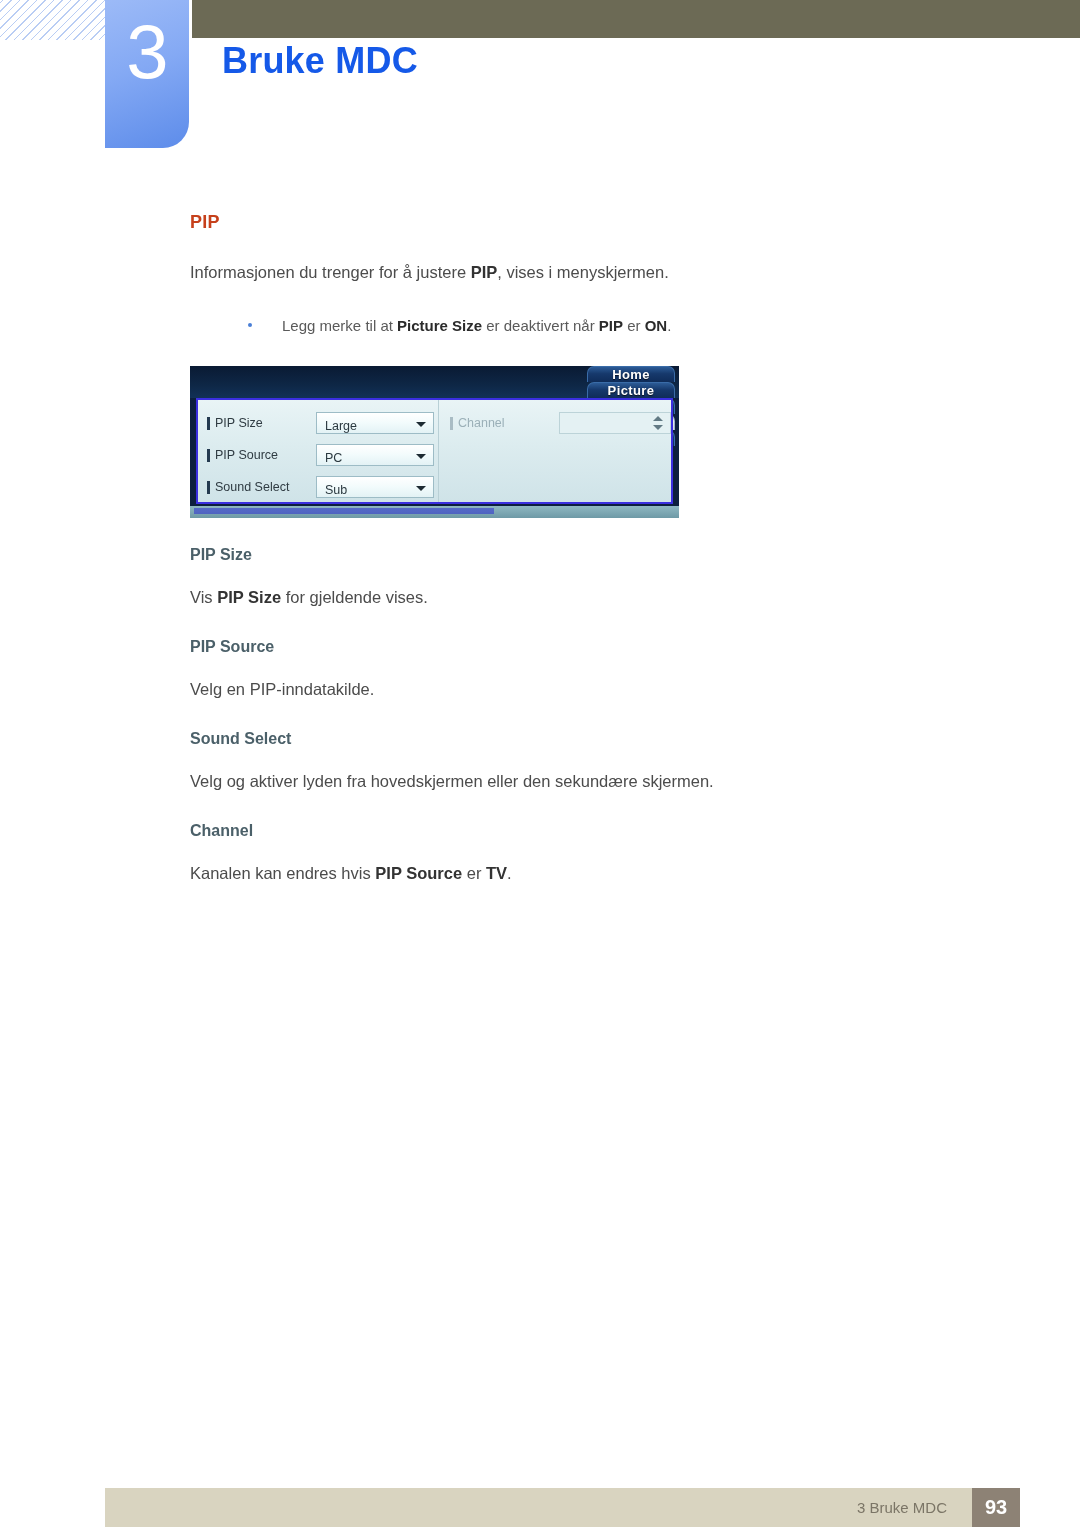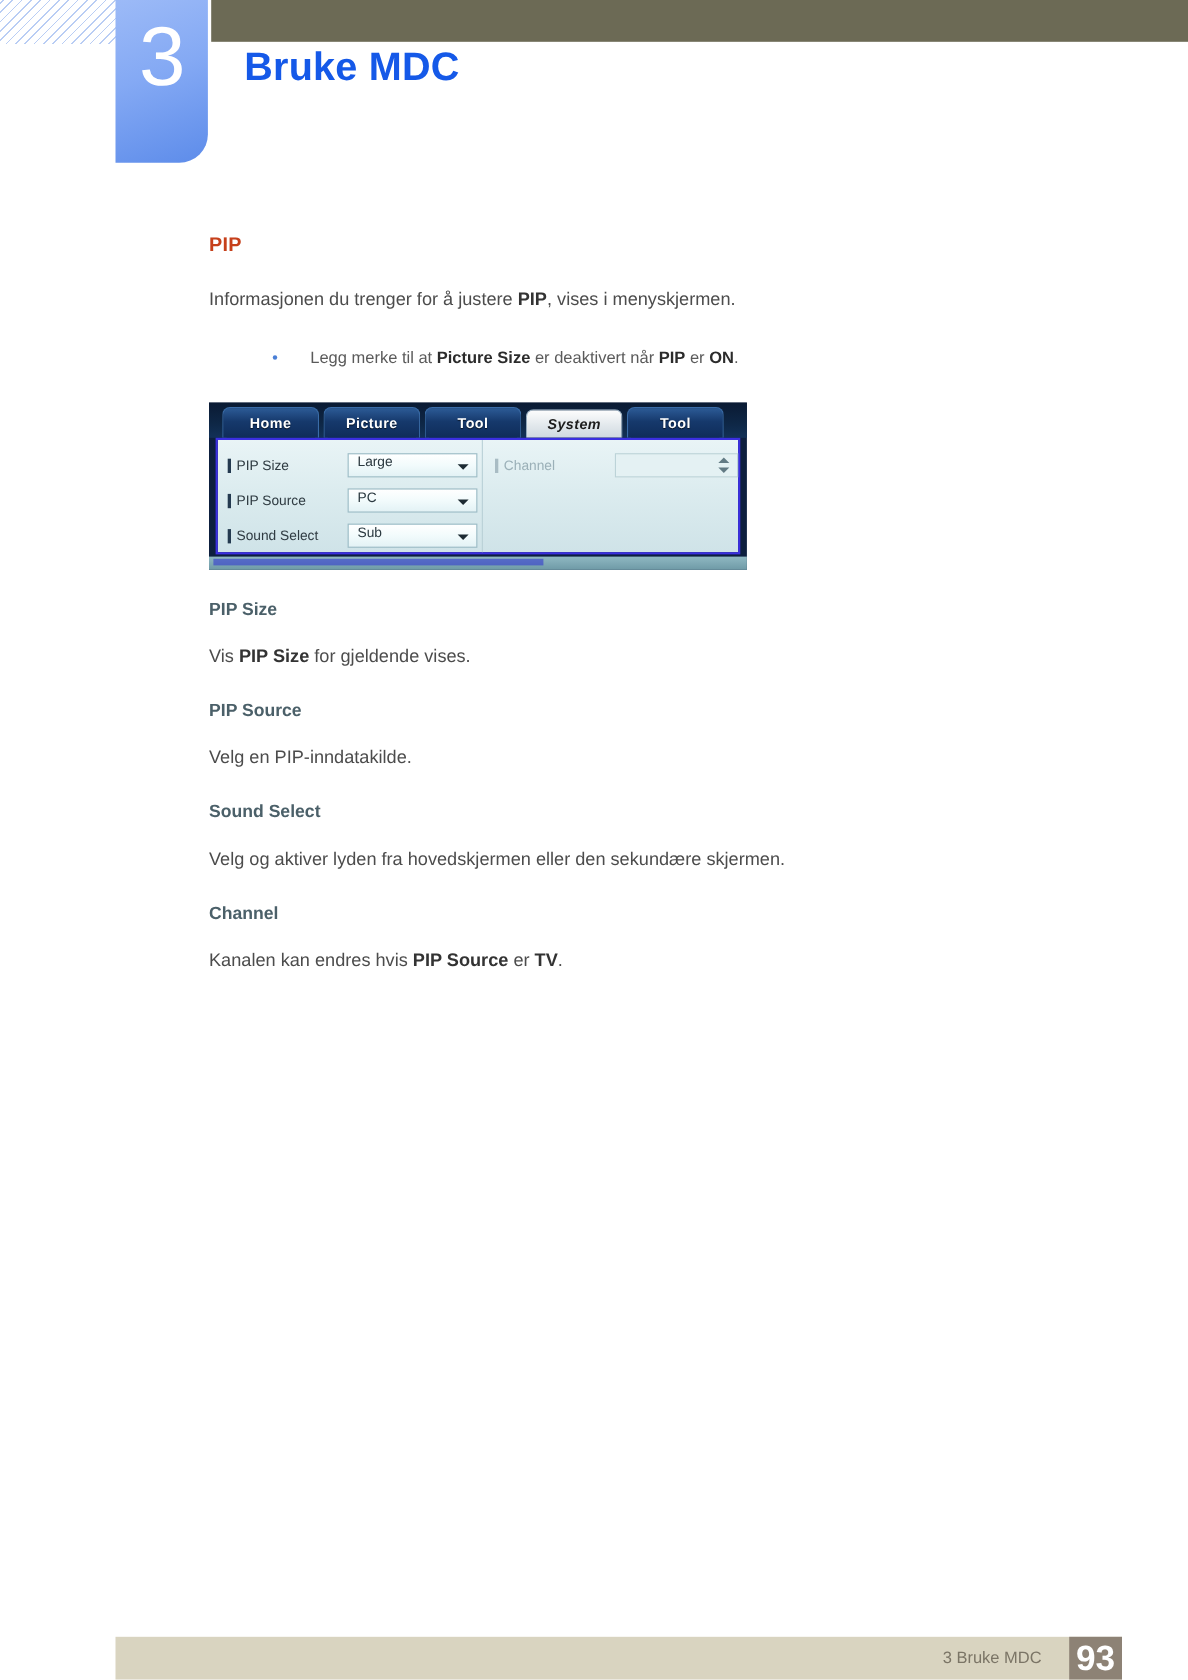--- a/index.html
+++ b/index.html
@@ -157,20 +157,21 @@
     box-sizing: border-box;
   }
   .mdc-tabbar {
     position: relative;
     height: 32px;
     background: linear-gradient(180deg, #0a1a33 0%, #0e2746 60%, #123157 100%);
     display: flex;
     align-items: flex-end;
     padding-left: 12px;
     box-sizing: border-box;
+    flex-direction: column;
   }
   .mdc-tab {
     height: 28px;
     min-width: 88px;
     margin-right: 4px;
     border-radius: 7px 7px 0 0;
     background: linear-gradient(180deg, #2c5b96 0%, #16396c 45%, #0f2c59 100%);
     border: 1px solid #3a6ca8;
     border-bottom: none;
     color: #ffffff;
@@ -240,21 +241,21 @@
   .mdc-label.disabled:before { background: #a9bcc4; }
 
   .mdc-select {
     position: relative;
     width: 118px;
     height: 22px;
     background: linear-gradient(180deg, #ffffff 0%, #f2fbfc 50%, #e3f2f5 100%);
     border: 1px solid #9dbcc6;
     box-sizing: border-box;
     display: flex;
-    align-items: flex-start;
+    align-items: flex-end;
     padding-left: 8px;
     font-size: 12.5px;
     color: #2b3940;
   }
   .mdc-select .caret {
     position: absolute;
     right: 7px;
     top: 9px;
     width: 0; height: 0;
     border-left: 5px solid transparent;
@@ -333,21 +334,21 @@
     color: #7b7566;
   }
   .footer-page {
     position: absolute;
     left: 972px;
     top: 18px;
     width: 48px;
     height: 39px;
     background: #8d8275;
     color: #ffffff;
-    font-size: 32px;
+    font-size: 20px;
     font-weight: bold;
     display: flex;
     align-items: center;
     justify-content: center;
   }
 </style>
 </head>
 <body>
 
 <div class="page-header">

